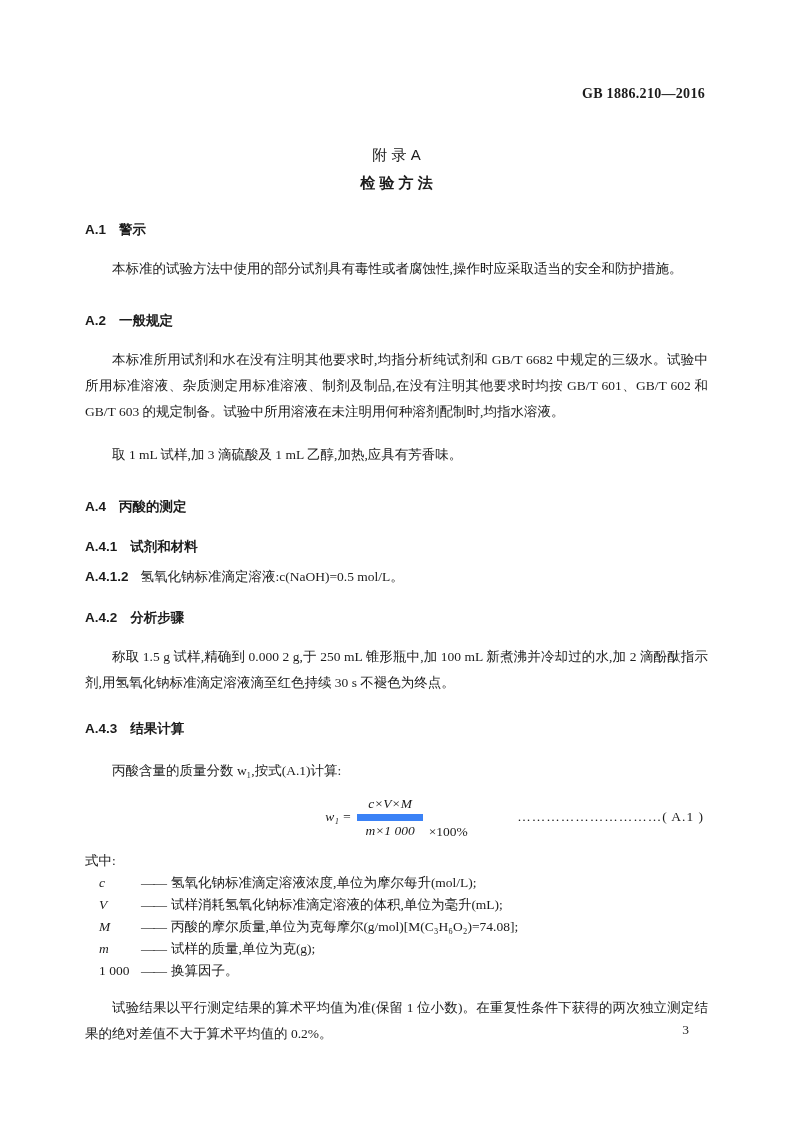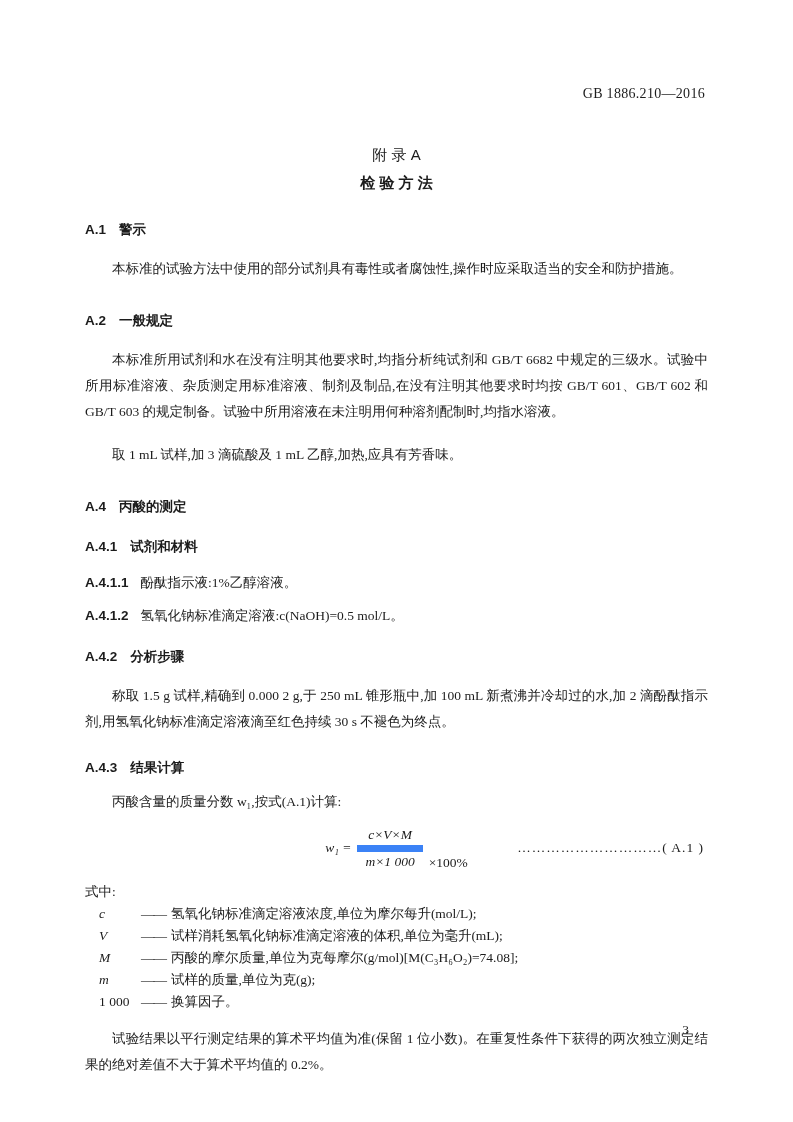--- a/index.html
+++ b/index.html
@@ -14,21 +14,21 @@
     background: #ffffff;
     overflow: hidden;
     font-family: "Liberation Serif", "DejaVu Serif", serif;
     color: #1c1c1c;
   }
   .doc-code {
     position: absolute;
     top: 86px;
     right: 88px;
     font-size: 14px;
-    font-weight: 400;
+    font-weight: 700;
     letter-spacing: 0.3px;
   }
   .content {
     position: absolute;
     left: 85px;
     right: 85px;
     top: 0;
     font-size: 13.5px;
   }
   .appendix-title {
@@ -170,36 +170,33 @@
 
     <p class="para">取 1 mL 试样,加 3 滴硫酸及 1 mL 乙醇,加热,应具有芳香味。</p>
 
     <div class="heading mt-md">
       <span class="h-num">A.4</span><span class="h-title">丙酸的测定</span>
     </div>
 
     <div class="heading mt-sm">
       <span class="h-num">A.4.1</span><span class="h-title">试剂和材料</span>
     </div>
-    <div class="clause" style="margin-top:14px;">
-      <span class="h-num">A.4.1.1</span><span class="clause-text">酚酞指示液:1%乙醇溶液。</span>
-    </div>
     <div class="clause">
       <span class="h-num">A.4.1.2</span><span class="clause-text">氢氧化钠标准滴定溶液:c(NaOH)=0.5 mol/L。</span>
     </div>
 
     <div class="heading" style="margin-top:20px;">
       <span class="h-num">A.4.2</span><span class="h-title">分析步骤</span>
     </div>
     <p class="para">称取 1.5 g 试样,精确到 0.000 2 g,于 250 mL 锥形瓶中,加 100 mL 新煮沸并冷却过的水,加 2 滴酚酞指示剂,用氢氧化钠标准滴定溶液滴至红色持续 30 s 不褪色为终点。</p>
 
     <div class="heading" style="margin-top:24px;">
       <span class="h-num">A.4.3</span><span class="h-title">结果计算</span>
     </div>
-    <p class="para" style="margin-top:12px;">丙酸含量的质量分数 w₁,按式(A.1)计算:</p>
+    <p class="para" style="margin-top:20px;">丙酸含量的质量分数 w₁,按式(A.1)计算:</p>
 
     <div class="formula-row">
       <div class="formula">
         <span class="f-lhs">w₁ =</span>
         <span class="frac">
           <span class="num">c×V×M</span>
           <span class="den">m×1 000</span>
         </span>
         <span class="f-suffix">×100%</span>
       </div>

